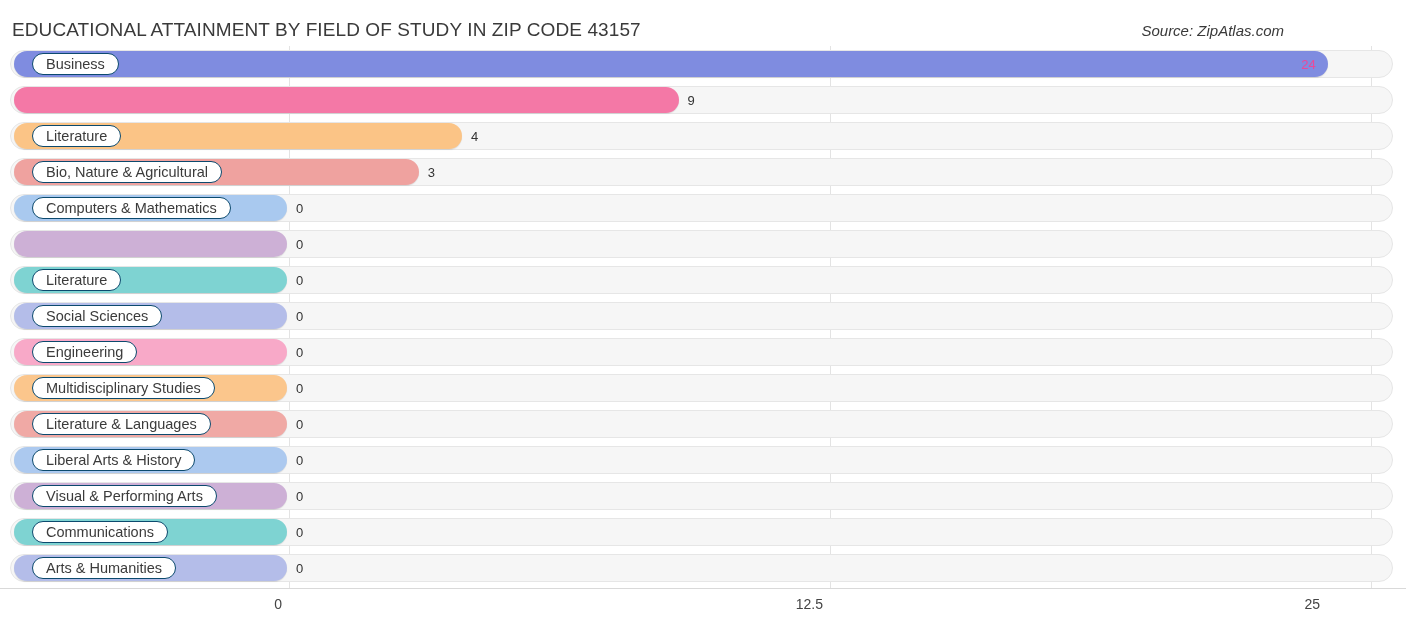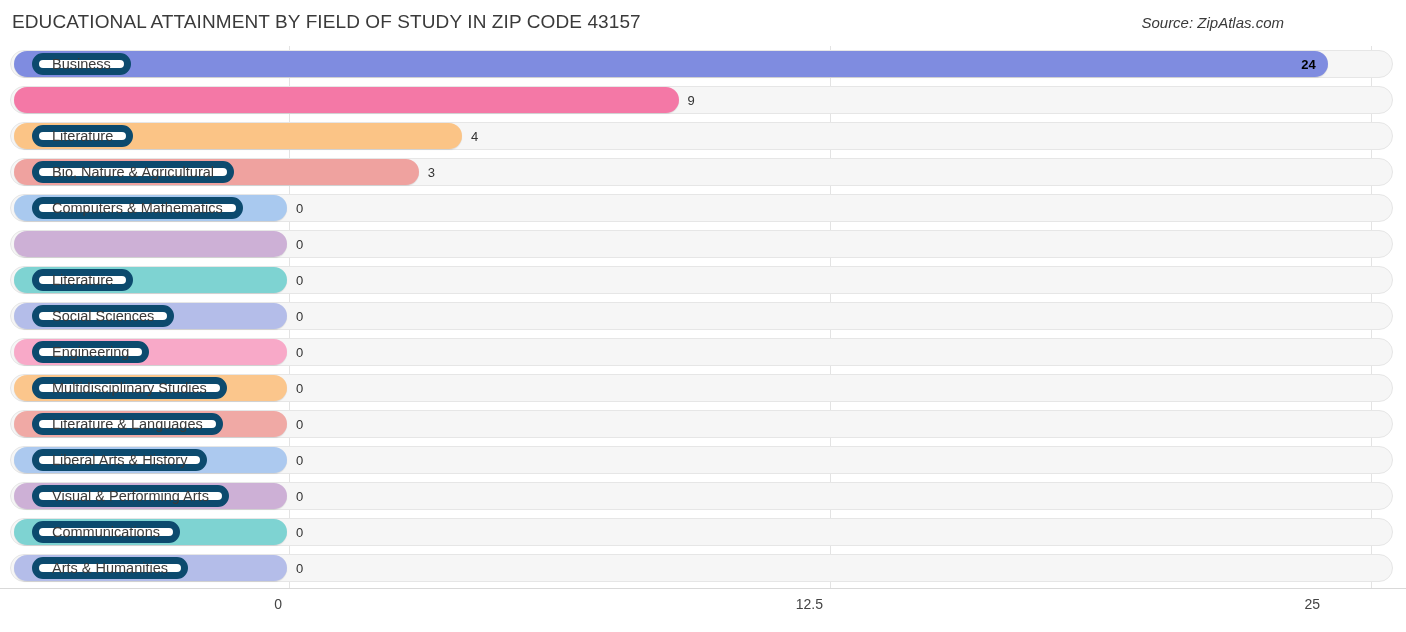--- a/index.html
+++ b/index.html
@@ -4,21 +4,21 @@
 <style>
   html,body{margin:0;padding:0;}
   body{
     width:1406px;height:632px;
     background:#ffffff;
     font-family:"Liberation Sans",sans-serif;
     overflow:hidden;
     position:relative;
   }
   
-  #header{position:absolute;left:0;top:0;width:1296px;height:45px;}
+  #header{position:absolute;left:0;top:8px;width:1296px;height:45px;}
   #chart-title{
     position:absolute;left:12px;top:11px;
     font-size:19px;color:#3a3a3a;letter-spacing:.1px;white-space:nowrap;
   }
   #source-note{
     position:absolute;right:12px;top:14px;
     font-size:15px;font-style:italic;color:#3a3a3a;white-space:nowrap;
   }
   
   #plot{position:absolute;left:0;top:46px;width:1406px;height:548px;}
@@ -34,32 +34,32 @@
     border-radius:14px;
     box-sizing:border-box;
   }
   .bar{
     position:absolute;left:14px;top:5px;height:26px;
     border-radius:13px;
     box-shadow:0 1px 1px rgba(0,0,0,.10);
   }
   .barval-in{
     position:absolute;right:12px;top:50%;transform:translateY(-50%);
-    font-size:13px;color:#000000;font-weight:bold;
+    font-size:13px;color:#ec4899;
   }
   .barval-out{
     position:absolute;top:50%;transform:translateY(-50%);
     font-size:13px;color:#333333;white-space:nowrap;
   }
   .pill{
     position:absolute;left:32px;top:7px;height:22px;
     display:flex;align-items:center;
-    padding:0 13px;
+    padding:8px 13px;
     background:#ffffff;
-    border:7px solid #0c4a6e;
+    border:1px solid #0c4a6e;
     border-radius:11px;
     font-size:14.5px;color:#3b3b3b;white-space:nowrap;
     box-sizing:border-box;
   }
   
   #axis{position:absolute;left:0;top:588px;width:1406px;height:44px;}
   #axis-line{position:absolute;left:0;top:0;width:1406px;height:1px;background:#d9d9d9;}
   .tick{
     position:absolute;top:8px;
     font-size:14px;color:#444444;

